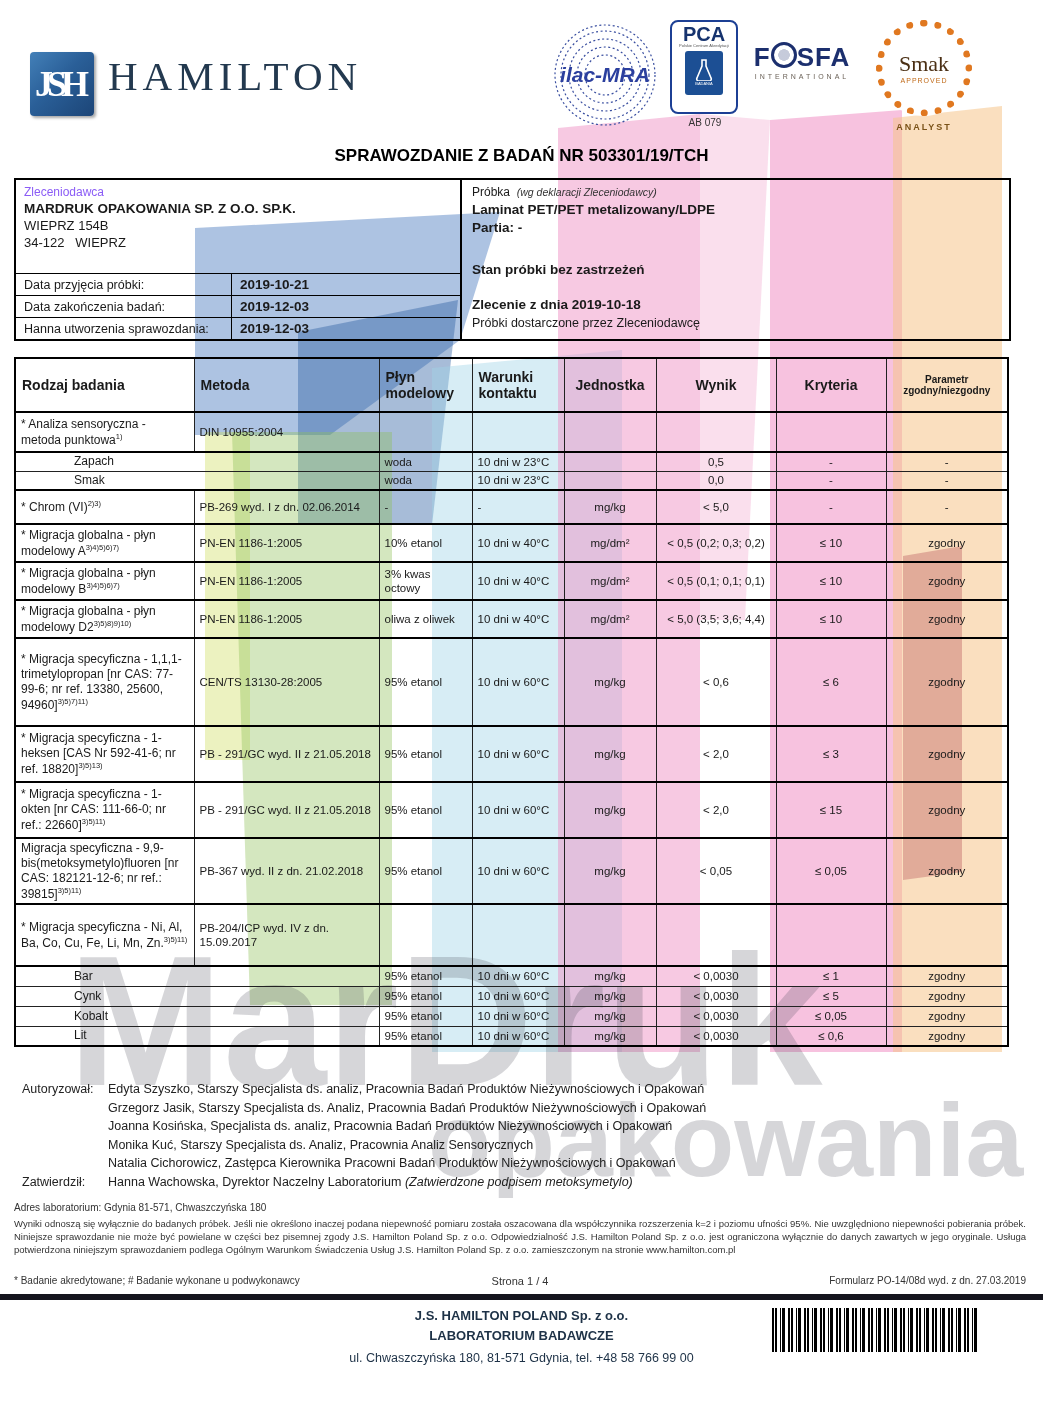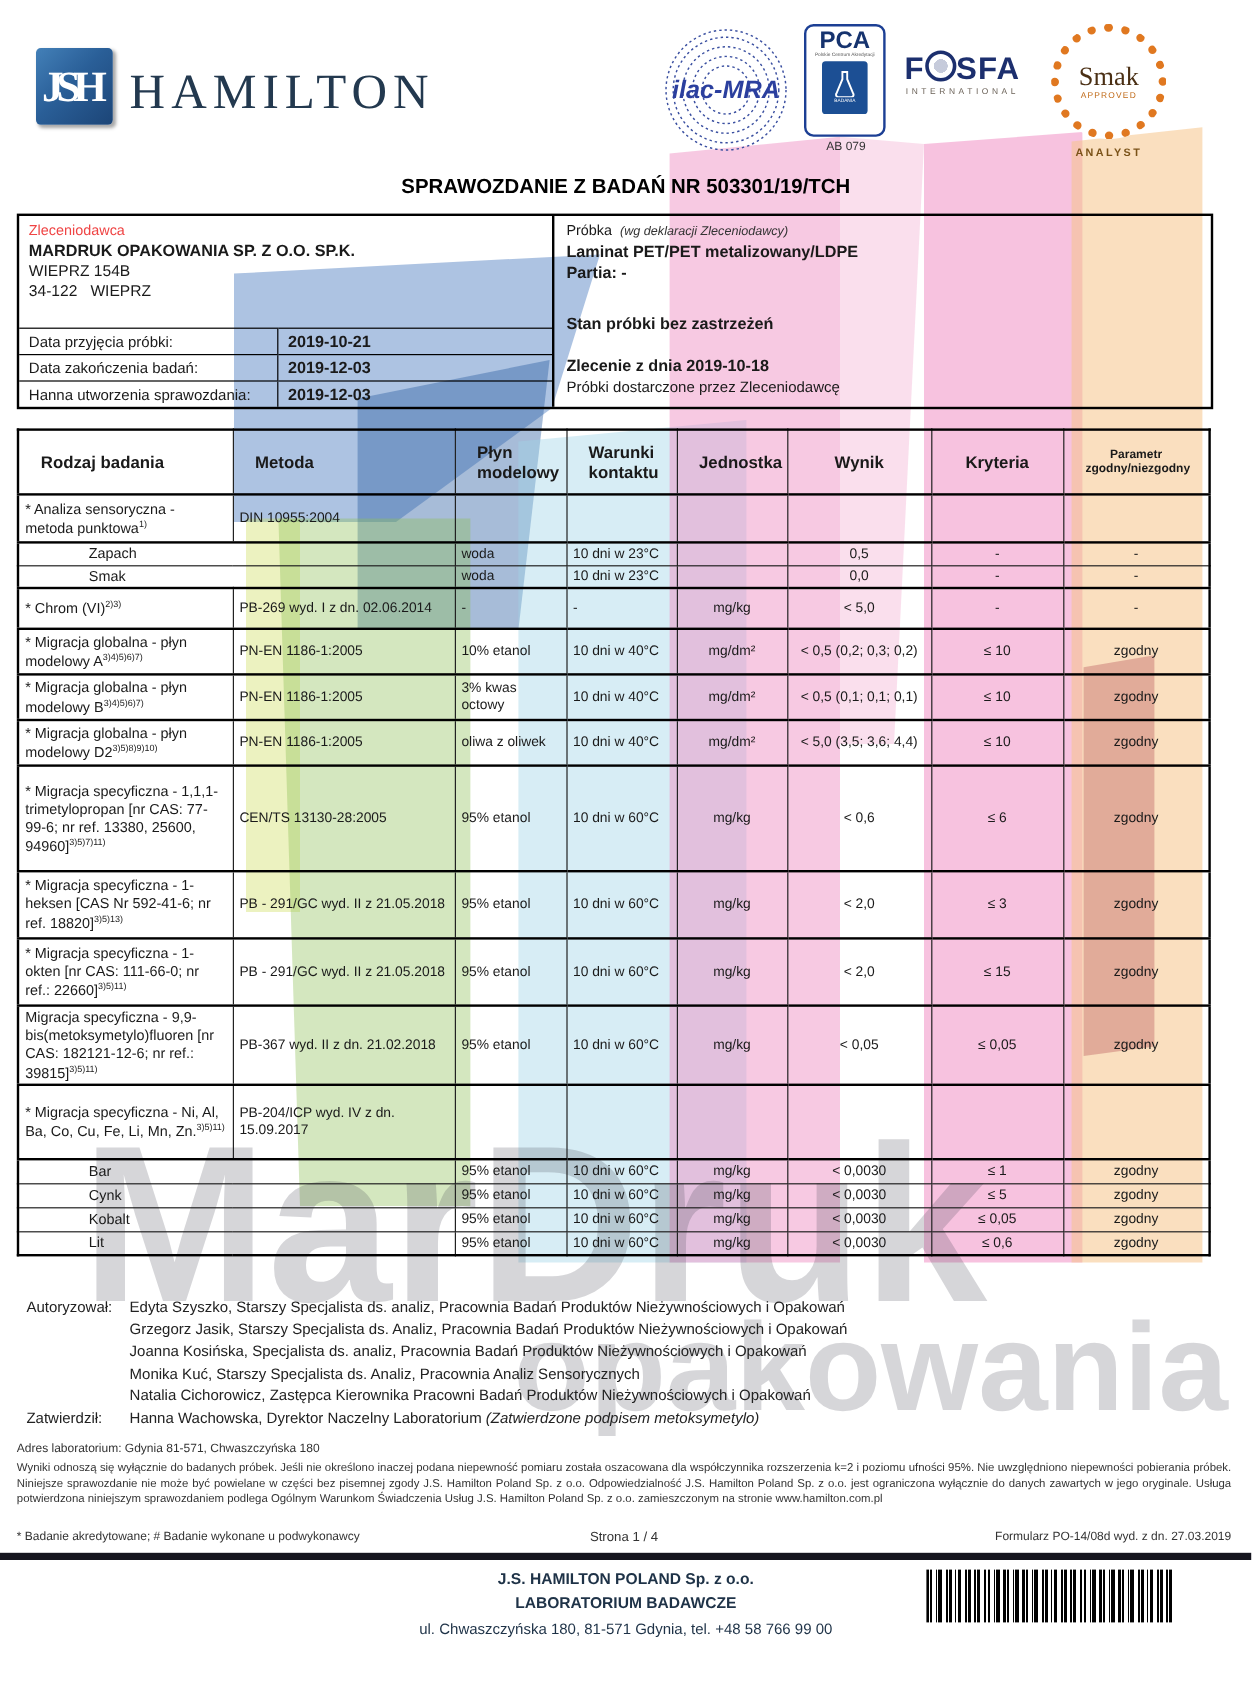--- a/index.html
+++ b/index.html
@@ -6,21 +6,21 @@
   .page{position:relative;width:1043px;height:1408px;background:#ffffff;overflow:hidden;
         font-family:"Liberation Sans",sans-serif;color:#1a1a1a;}
   
   .wm-svg{position:absolute;left:0;top:0;z-index:0;}
   .wm-text{position:absolute;z-index:0;font-weight:bold;color:rgba(70,70,82,0.22);
            font-family:"Liberation Sans",sans-serif;white-space:nowrap;line-height:1;}
   .wm-line1{left:68px;top:928px;font-size:186px;}
   .wm-line2{left:428px;top:1088px;font-size:104px;}
   .content{position:relative;z-index:1;}
   
-  .jsh-box{position:absolute;left:30px;top:40px;width:64px;height:64px;border-radius:4px;
+  .jsh-box{position:absolute;left:30px;top:52px;width:64px;height:64px;border-radius:4px;
            background:linear-gradient(135deg,#4380b8 0%,#2a5f98 45%,#1c4577 100%);
            box-shadow:2px 2px 3px rgba(0,0,0,.35);display:flex;align-items:center;justify-content:center;}
   .jsh-box span{color:#fff;font-family:"Liberation Serif",serif;font-size:36px;letter-spacing:-6px;
                 font-weight:bold;padding-right:6px;}
   .brand{position:absolute;left:108px;top:52px;font-family:"Liberation Serif",serif;
          font-size:41px;color:#23394f;letter-spacing:5px;}
   .logo{position:absolute;text-align:center;}
   .ilac{left:552px;top:22px;}
   .pca{left:670px;top:20px;width:70px;}
   .pca-frame{border:2px solid #1c3f94;border-radius:8px;width:64px;height:88px;background:#fff;
@@ -42,38 +42,38 @@
   .gafta-name{font-family:"Liberation Serif",serif;font-size:22px;color:#4a2f14;line-height:1;}
   .gafta-approved{font-size:7px;letter-spacing:1px;color:#c06a18;margin-top:2px;}
   .gafta-analyst{font-size:9px;font-weight:bold;letter-spacing:2px;color:#7a5218;margin-top:6px;}
   .title{position:absolute;left:0;top:146px;width:100%;text-align:center;
          font-size:17px;font-weight:bold;color:#000;}
   
   .info{position:absolute;left:14px;top:178px;width:993px;height:159px;border:2px solid #000;
         display:flex;}
   .info-left{width:444px;border-right:2px solid #000;display:flex;flex-direction:column;}
   .info-left-top{flex:1;padding:5px 8px;}
-  .lbl{font-size:12px;color:#ef4444;}
+  .lbl{font-size:12px;color:#8b5cf6;}
   .client-name{font-size:13.5px;font-weight:bold;margin-top:2px;}
   .client-addr{font-size:13px;margin-top:2px;white-space:pre;}
   .dates{width:100%;border-collapse:collapse;}
   .dates td{border-top:1px solid #000;font-size:12.5px;padding:2px 8px;height:17px;}
   .dates td.v{border-left:1px solid #000;font-weight:bold;font-size:13.5px;width:212px;}
   .info-right{flex:1;padding:5px 10px;position:relative;}
   .sample-note{font-size:10.5px;font-style:italic;color:#333;}
   .b14{font-size:13.5px;font-weight:bold;margin-top:3px;}
   .sample-cond{position:absolute;left:10px;top:82px;font-size:13.5px;font-weight:bold;}
   .sample-order{position:absolute;left:10px;top:117px;font-size:13.5px;font-weight:bold;}
   .sample-deliv{position:absolute;left:10px;top:136px;font-size:12.5px;}
   
   .results{position:absolute;left:14px;top:357px;width:993px;border-collapse:collapse;
            table-layout:fixed;background:transparent;}
   .results th,.results td{border:1px solid #222;overflow:hidden;}
   .results{border:2px solid #000;}
-  .results thead th{font-size:14px;font-weight:bold;height:48px;padding:2px 18px;text-align:left;
+  .results thead th{font-size:14px;font-weight:bold;height:48px;padding:2px 6px;text-align:left;
                     border-bottom:2px solid #000;vertical-align:middle;background:transparent;}
   .results thead th.c{text-align:center;margin-top:44px;}
   .results thead th.small{font-size:10px;text-align:center;}
   .results td{font-size:11.5px;line-height:1.25;padding:1px 5px;vertical-align:middle;background:transparent;}
   .results td.c{text-align:center;}
   .results td.name{font-size:12px;}
   .results td.indent{padding-left:58px;font-size:12px;}
   .results tr.thick td{border-bottom-width:2px;border-bottom-color:#000;}
   .results sup{font-size:7.5px;}
   

